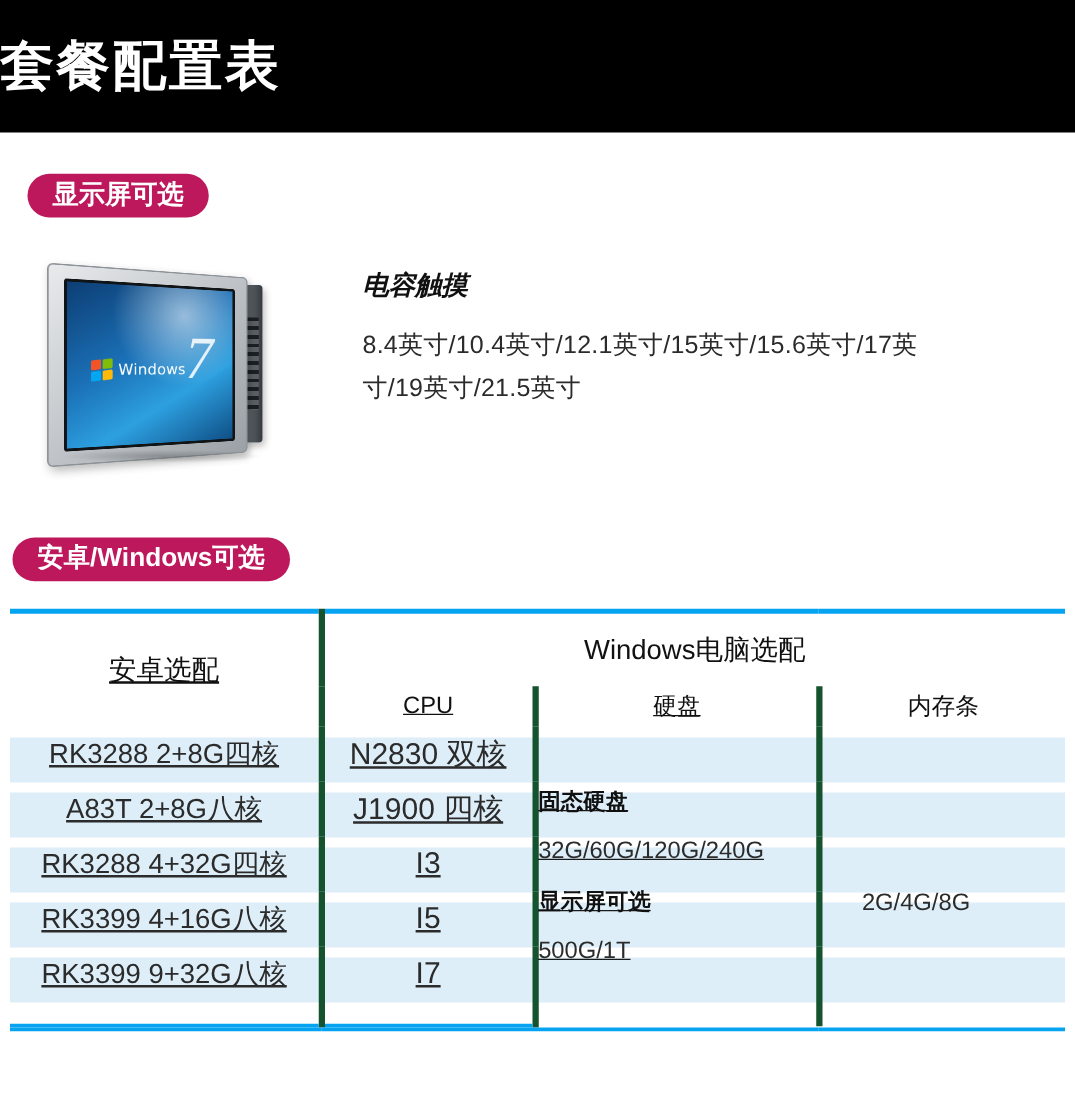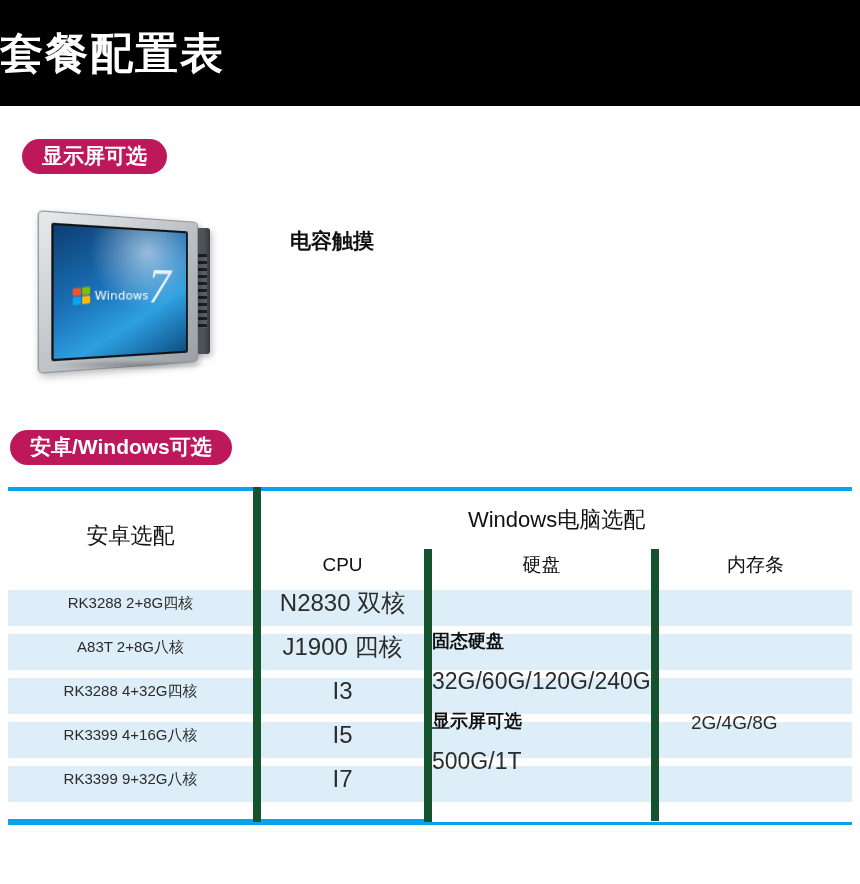--- a/index.html
+++ b/index.html
@@ -64,22 +64,23 @@
     flex: 0 0 250px;
   }
   .display-text {
     margin-left: 22px;
     padding-top: 8px;
   }
   .display-heading {
     font-size: 21px;
     font-weight: bold;
     color: #111111;
-    margin: 12px 0 18px 0;
+    margin: 0 0 18px 0;
     line-height: 1.2;
+    font-style: italic;
   }
   .display-sizes {
     font-size: 20px;
     color: #2b2b2b;
     line-height: 1.75;
     max-width: 470px;
     margin: 0;
     letter-spacing: 0.2px;
   }
 
@@ -98,40 +99,40 @@
   }
   table.config-table td,
   table.config-table th {
     padding: 0;
     margin: 0;
     font-weight: normal;
     vertical-align: middle;
   }
   .b-top   { border-top: 4px solid #06a3f0; }
   .b-bot   { border-bottom: 3px solid #06a3f0; }
-  .b-right { border-right: 8px solid #14532d; }
+  .b-right { border-right: 5px solid #14532d; text-decoration: underline; }
 
   th.head-main {
     height: 58px;
     font-size: 22px;
     font-weight: bold;
     text-align: center;
     color: #111111;
   }
   th.head-sub {
     height: 32px;
     font-size: 19px;
     font-weight: bold;
     text-align: center;
     color: #111111;
   }
 
   td.cell-android {
     height: 44px;
-    font-size: 15px;
+    font-size: 22px;
     text-align: center;
     color: #2b2b2b;
   }
   td.cell-cpu {
     height: 44px;
     font-size: 24px;
     text-align: center;
     color: #2b2b2b;
   }
   td.cell-disk {
@@ -146,21 +147,21 @@
 
   .disk-strong {
     font-size: 18px;
     font-weight: bold;
     color: #111111;
     line-height: 40px;
     height: 40px;
     display: block;
   }
   .disk-val {
-    font-size: 23px;
+    font-size: 19px;
     color: #2b2b2b;
     line-height: 40px;
     height: 40px;
     display: block;
   }
   .mem-val {
     font-size: 19px;
     color: #2b2b2b;
     line-height: 40px;
     height: 40px;
@@ -319,20 +320,21 @@
             </span>
           <span class="win-word">Windows</span>
         </div>
       </div>
     </div>
     <div class="pc-shadow"></div>
   </div>
 
   <div class="display-text">
     <p class="display-heading">电容触摸</p>
+    <p class="display-sizes">8.4英寸/10.4英寸/12.1英寸/15英寸/15.6英寸/17英寸/19英寸/21.5英寸</p>
   </div>
 
 </div>
 
 <div class="pill-row" id="os-section-badge-row" style="margin-top:52px;">
   <span class="pill">安卓/Windows可选</span>
 </div>
 
 <div class="config-table-wrap">
 

